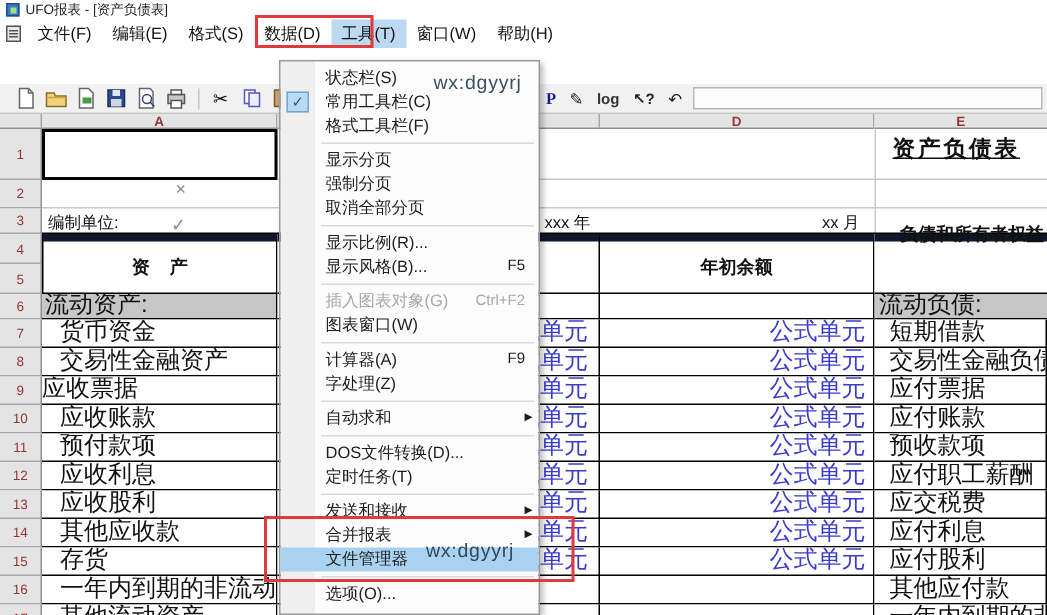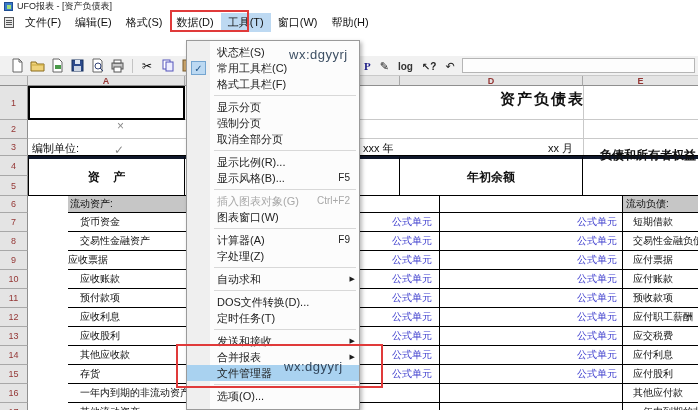--- a/index.html
+++ b/index.html
@@ -38,32 +38,32 @@
   .tb-p { font-weight:bold; color:#1c1c86; font-family:"Liberation Serif",serif; }
   .tb-log { font-size:10px; font-weight:bold; color:#333; }
   .tb-help { font-size:10px; font-weight:bold; }
   .tb-field { position:absolute; left:462px; top:58px; width:233px; height:15px; background:#fdfdfd; border:1px solid #b5b5b5; }
   
   .colheaders { position:absolute; left:0; top:76px; width:698px; height:10px; }
   .chcell { position:absolute; top:0; height:10px; background:#e4e4e4; border-right:1px solid #a8a8a8;
     border-bottom:1px solid #8f8f8f; font-size:9px; font-weight:bold; color:#943634; text-align:center; line-height:10px; }
   .gutcell { position:absolute; left:0; width:28px; background:#e4e4e4; border-right:1px solid #8f8f8f;
     border-bottom:1px solid #a8a8a8; font-size:9px; color:#943634; text-align:center; }
-  .cell { position:absolute; font-size:10px; overflow:hidden; white-space:nowrap; background:#fff;
-    border-right:1px solid #000; border-bottom:1px solid #000;margin-left:40px; }
+  .cell { position:absolute; font-size:16px; overflow:hidden; white-space:nowrap; background:#fff;
+    border-right:1px solid #000; border-bottom:1px solid #000; }
   .cell.section { background:#c6c6c6; }
   .cell.formula { color:#3b3bcd; text-align:right; }
   .a1sel { position:absolute; left:28px; top:86px; width:157px; height:34px; border:2px solid #000; background:#fff; }
-  .sheet-title { position:absolute; left:500px; top:90px; width:180px; text-align:left;
-    font-size:15px; font-weight:bold; letter-spacing:2px; }
+  .sheet-title { position:absolute; left:500px; top:90px; width:180px; text-align:right;
+    font-size:15px; font-weight:bold; text-decoration:underline; letter-spacing:2px; }
   .freecell { position:absolute; font-size:11px; white-space:nowrap; }
   .grayline { position:absolute; background:#c9c9c9; }
   .tabletop { position:absolute; left:28px; top:155px; width:670px; height:1px; background:#000; }
   .hdrcell { position:absolute; top:156px; height:40px; background:#fff; border-right:1px solid #000;
-    border-bottom:1px solid #000; border-top:3px solid #0f172a; font-weight:bold; font-size:12px;
+    border-bottom:1px solid #000; border-top:5px solid #0f172a; font-weight:bold; font-size:12px;
     display:flex; align-items:center; justify-content:center; white-space:pre; }
   .hdr-liab { display:block; padding-top:4px; line-height:16px; text-align:left; }
   
   .menu { position:absolute; left:186px; top:40px; width:174px; height:370px; z-index:50;
     background:linear-gradient(to right,#efefef 23px,#fcfcfc 23px);
     border:1px solid #9a9a9a; box-shadow:2px 2px 4px rgba(0,0,0,.28); padding-top:3px; overflow:hidden; }
   .menu-item { position:relative; height:16px; line-height:16px; font-size:11px; color:#1c1c1c;
     padding-left:30px; padding-right:9px; display:flex; }
   .menu-item .lbl { flex:1; white-space:nowrap; }
   .menu-item .sc { font-size:10px; }

